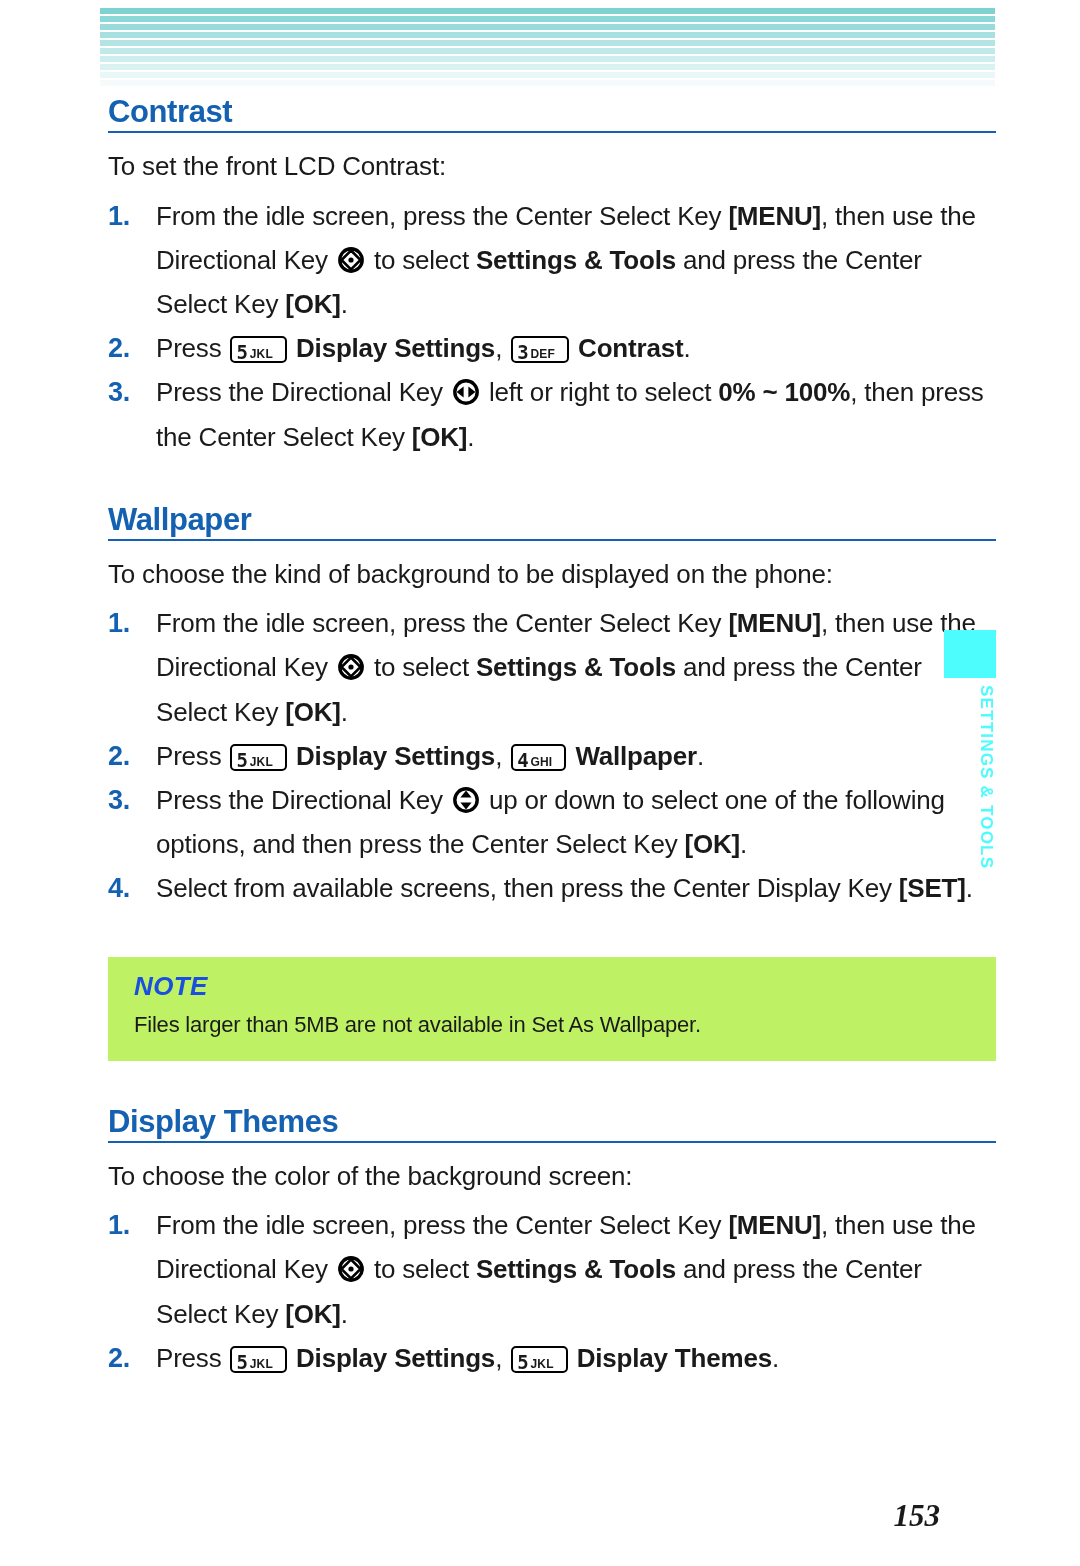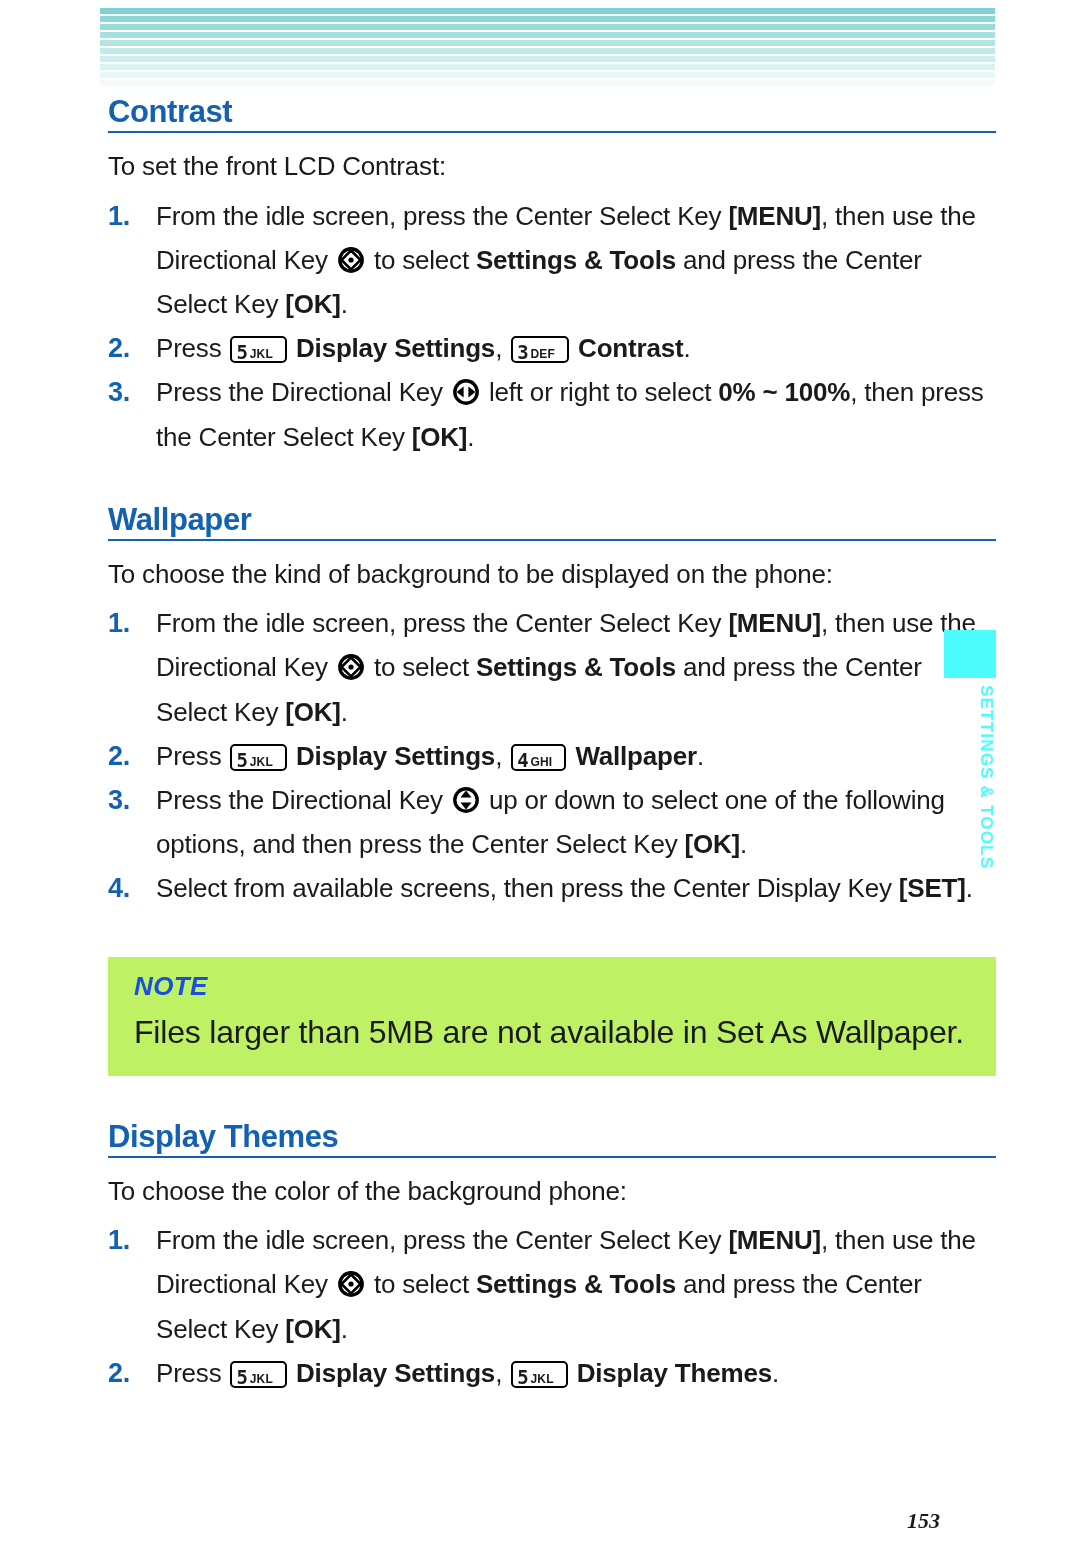--- a/index.html
+++ b/index.html
@@ -144,21 +144,21 @@
   }
   .note-title {
     color: #1a4fe0;
     font-style: italic;
     font-weight: bold;
     font-size: 26px;
     letter-spacing: 0.4px;
     margin-bottom: 6px;
   }
   .note-text {
-    font-size: 32px;
+    font-size: 22px;
     line-height: 1.5;
     letter-spacing: -0.2px;
   }
 
   
   .side-tab {
     position: absolute;
     right: 0;
     top: 630px;
     width: 52px;
@@ -190,21 +190,21 @@
     box-sizing: border-box;
   }
 
   
   .page-number {
     position: absolute;
     right: 56px;
     bottom: 32px;
     font-family: "Liberation Serif", serif;
     font-style: italic;
-    font-size: 22px;
+    font-size: 31px;
     font-weight: bold;
     color: #1a1a1a;
   }
 </style>
 </head>
 <body>
 
 <div class="page">
 
   <div class="header-stripes">
@@ -250,21 +250,21 @@
               <path d="M8.4 11.6 L19.6 11.6 L14 4.6 Z" fill="#000"></path>
               <path d="M8.4 16.4 L19.6 16.4 L14 23.4 Z" fill="#000"></path>
             </svg></span><span> up or down to select one of the following options, and then press the Center Select Key </span><b>[OK]</b><span>.</span></li>
         <li class="step"><span class="step-num">4.</span><span>Select from available screens, then press the Center Display Key </span><b>[SET]</b><span>.</span></li>
       </ol>
       <div class="note-box">
         <div class="note-title">NOTE</div>
         <div class="note-text">Files larger than 5MB are not available in Set As Wallpaper.</div>
       </div>
       <div class="section-heading spaced">Display Themes</div>
-      <div class="intro">To choose the color of the background phone:</div>
+      <div class="intro">To choose the color of the background screen:</div>
       <ol class="steps">
         <li class="step"><span class="step-num">1.</span><span>From the idle screen, press the Center Select Key </span><b>[MENU]</b><span>, then use the Directional Key </span><span class="dirkey"><svg viewBox="0 0 28 28" width="28" height="28">
               <circle cx="14" cy="14" r="11.2" fill="#fff" stroke="#000" stroke-width="3.4"></circle>
               <path d="M14 4.5 L23.5 14 L14 23.5 L4.5 14 Z" fill="#fff" stroke="#000" stroke-width="2.6"></path>
               <circle cx="14" cy="14" r="2.6" fill="#000"></circle>
             </svg></span><span> to select </span><b>Settings &amp; Tools</b><span> and press the Center Select Key </span><b>[OK]</b><span>.</span></li>
         <li class="step"><span class="step-num">2.</span><span>Press </span><span class="keycap"><span class="digit">5</span><span class="letters">JKL</span></span><b> Display Settings</b><span>, </span><span class="keycap"><span class="digit">5</span><span class="letters">JKL</span></span><b> Display Themes</b><span>.</span></li>
       </ol>
     </div>
 

